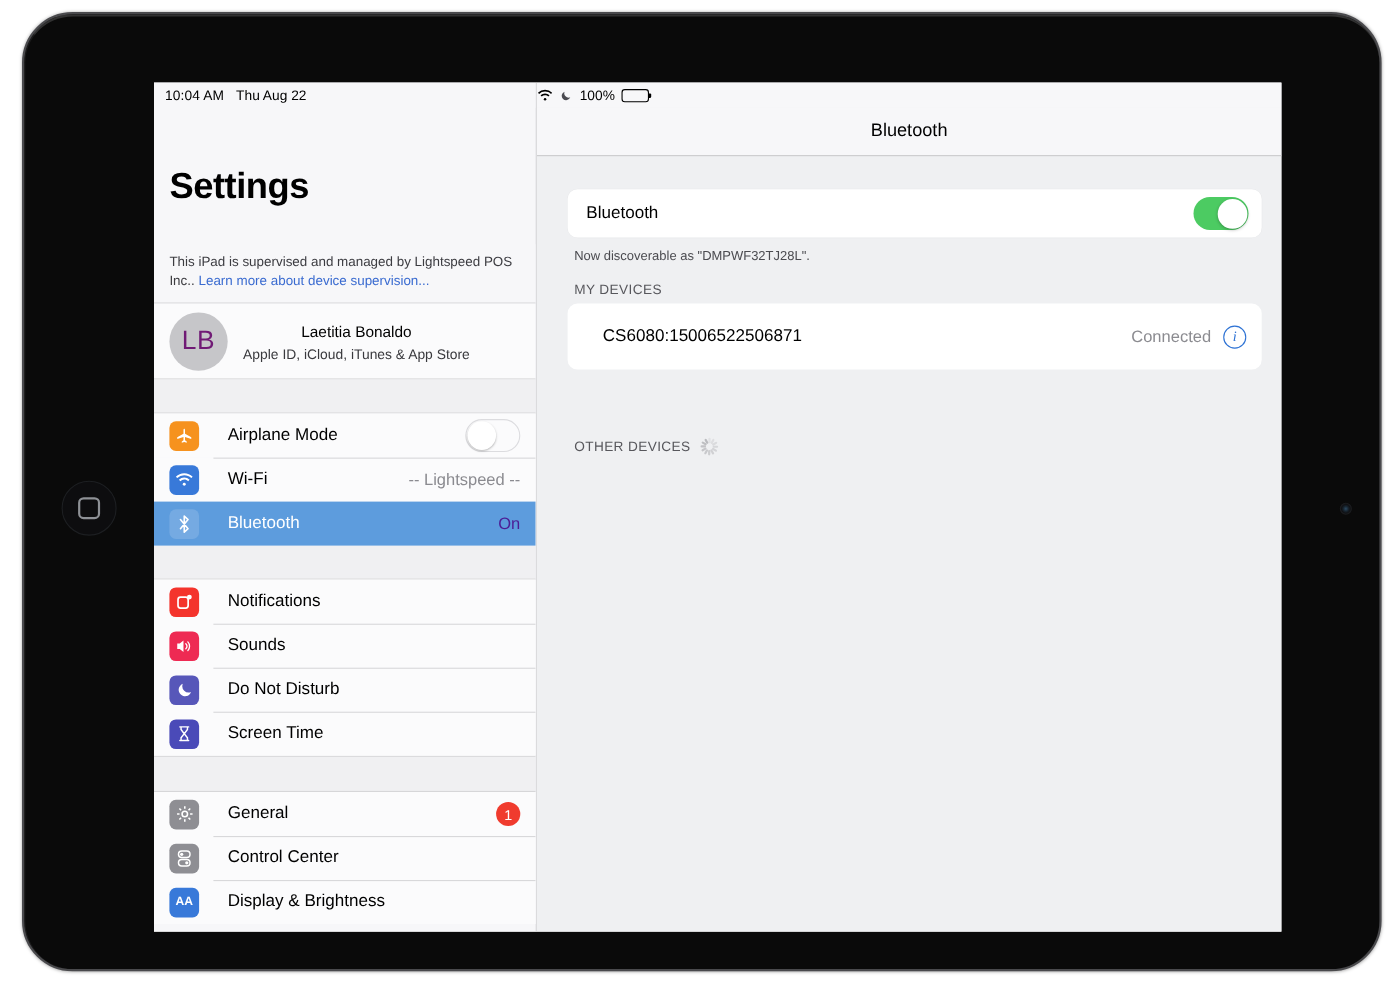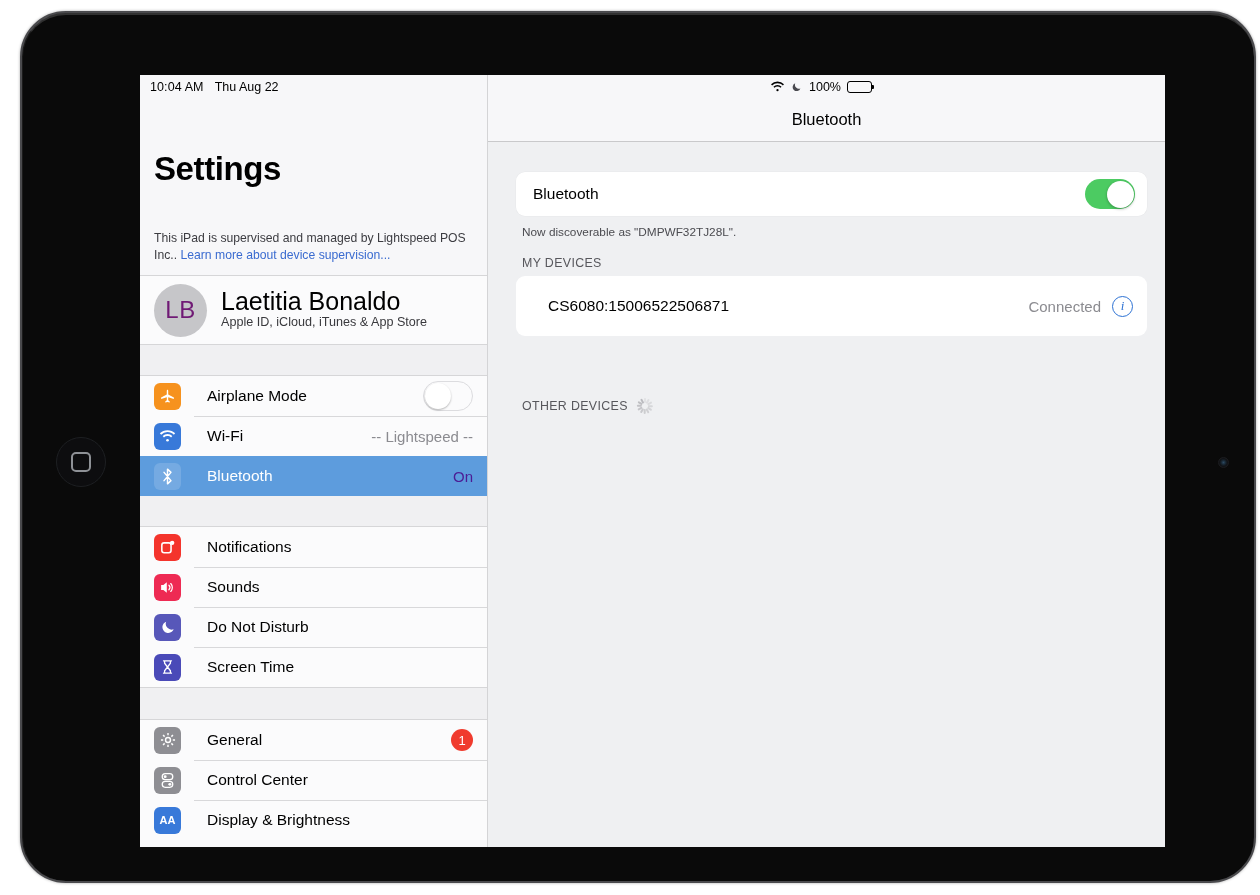--- a/index.html
+++ b/index.html
@@ -134,21 +134,21 @@
     border-radius: 50%;
     background: #c6c6c9;
     color: #701a75;
     font-size: 24px;
     display: flex;
     align-items: center;
     justify-content: center;
     letter-spacing: .5px;
     flex: 0 0 auto;
   }
-  .account-text .name { font-size: 25px; color: #000; line-height: 24px; }
+  .account-text .name { font-size: 14px; color: #000; line-height: 24px; text-align: center; }
   .account-text .sub  { font-size: 12.6px; color: #39393d; line-height: 19px; }
 
   .gap { height: 31px; background: #f0f0f2; border-bottom: 1px solid #d6d6d8; }
   .gap.tall { height: 33px; border-top: 1px solid #d6d6d8; }
 
   .group { background: #fbfbfc; }
 
   .row {
     display: flex;
     align-items: center;
@@ -222,21 +222,21 @@
     display: flex;
     flex-direction: column;
     overflow: hidden;
   }
 
   .detail-topbar {
     height: 23px;
     background: #f7f7f9;
     display: flex;
     align-items: center;
-    justify-content: center;
+    justify-content: flex-start;
     padding-right: 11px;
     gap: 6px;
   }
   .st-icon { display: flex; align-items: center; }
   .st-pct { font-size: 12.5px; color: #000; margin-left: 1px; }
   .battery {
     width: 25px; height: 12px;
     border: 1.4px solid #000;
     border-radius: 3px;
     position: relative;

